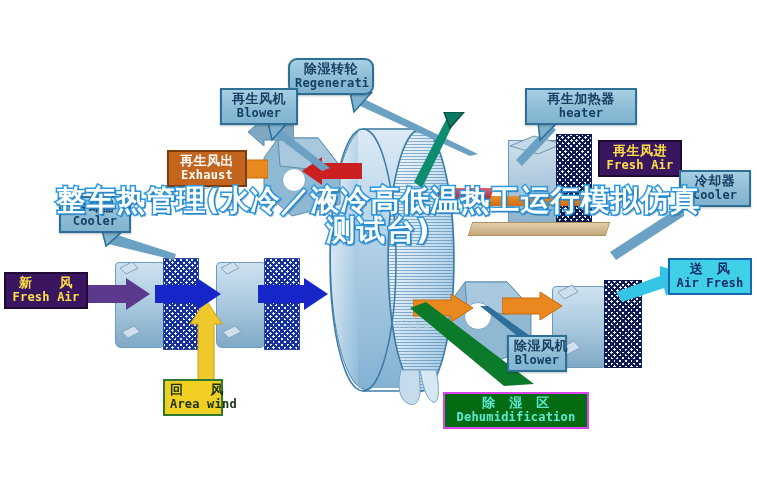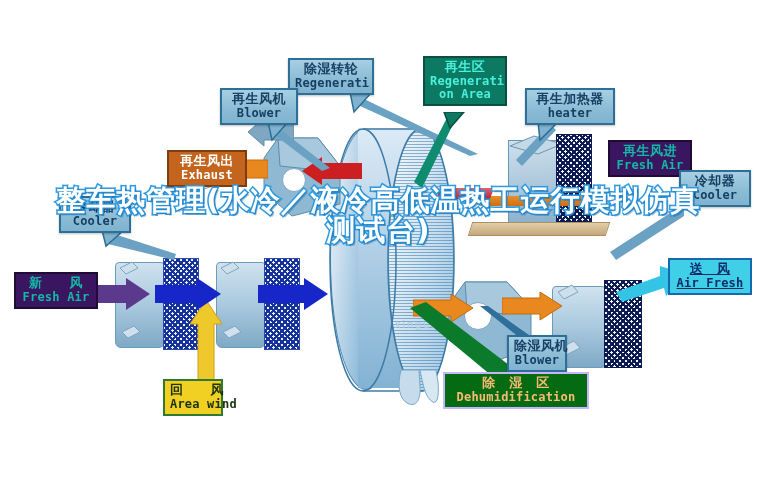--- a/index.html
+++ b/index.html
@@ -60,41 +60,40 @@
   
   .lbl-orange {
     background: #c3651f;
     border: 2px solid #7d3d0c;
     color: #ffffff;
   }
   
   .lbl-purple {
     background: #3a1560;
     border: 2px solid #1f0b36;
-    color: #14b8a6;
-    margin-left: 10px;
+    color: #fde047;
   }
   
   .lbl-yellow {
     background: #f2cf23;
     border: 2px solid #2f7a33;
     color: #17330f;
   }
   
   .lbl-dgreen {
     background: #046b12;
-    border: 2px solid #c4b5fd;
-    color: #fdba74;
+    border: 2px solid #d946ef;
+    color: #5eead4;
+    margin-top: 20px;
   }
   
   .lbl-cyan {
     background: #3fd0e8;
     border: 2px solid #1668b0;
     color: #132a6b;
-    text-decoration: underline;
   }
 
   
   .tail {
     position: absolute;
     width: 0; height: 0;
     z-index: 39;
   }
 
   
@@ -319,21 +318,21 @@
   </svg>
 
   <svg class="arrow-cyan" style="left:616px; top:262px; width:72px; height:42px; z-index:32;" viewBox="0 0 72 42">
     <path d="M0 30 L44 14 L44 4 L70 12 L50 34 L48 26 L6 40 Z" fill="#34c5e6"></path>
   </svg>
 
   <svg class="piece" style="left:408px; top:300px; width:130px; height:90px; z-index:33;" viewBox="0 0 130 90">
     <path d="M2 8 L18 2 L126 84 L96 86 Z" fill="#0b7a2b"></path>
   </svg>
 
-  <div class="label lbl-blue" style="left:288px; top:58px; width:86px;">
+  <div class="label lbl-blue" style="left:288px; top:58px; width:86px;border-radius:9px;">
     <span class="cn">除湿转轮</span>
     <span class="en">Regenerati</span>
   </div>
   <svg class="tail" style="left:348px; top:92px; width:30px; height:22px; z-index:39;" viewBox="0 0 30 22">
     <path d="M2 0 L24 0 L6 20 Z" fill="#7fb3cf" stroke="#2d6f96" stroke-width="1.5"></path>
   </svg>
   <svg class="leader" style="left:360px; top:96px; width:120px; height:60px; z-index:34;" viewBox="0 0 120 60">
     <path d="M2 2 L118 58 L110 60 L0 10 Z" fill="#6ba2c4"></path>
   </svg>
 
@@ -341,33 +340,28 @@
     <span class="cn">再生风机</span>
     <span class="en">Blower</span>
   </div>
   <svg class="tail" style="left:266px; top:122px; width:28px; height:20px; z-index:39;" viewBox="0 0 28 20">
     <path d="M2 0 L22 0 L6 18 Z" fill="#7fb3cf" stroke="#2d6f96" stroke-width="1.5"></path>
   </svg>
   <svg class="leader" style="left:276px; top:124px; width:56px; height:48px; z-index:34;" viewBox="0 0 56 48">
     <path d="M0 2 L54 44 L46 47 L0 12 Z" fill="#6ba2c4"></path>
   </svg>
 
-  <div class="label lbl-teal" style="left:423px; top:56px; width:84px;">
-    <span class="cn">再生区</span>
-    <span class="en">Regenerati</span>
-    <span class="en">on Area</span>
-  </div>
   <svg class="tail" style="left:442px; top:112px; width:26px; height:18px; z-index:39;" viewBox="0 0 26 18">
     <path d="M2 0 L22 0 L8 16 Z" fill="#0c7a62" stroke="#0a4f41" stroke-width="1.5"></path>
   </svg>
   <svg class="leader" style="left:414px; top:112px; width:44px; height:78px; z-index:34;" viewBox="0 0 44 78">
     <path d="M36 0 L44 2 L8 76 L0 70 Z" fill="#0f8c70"></path>
   </svg>
 
-  <div class="label lbl-blue" style="left:525px; top:88px; width:90px;">
+  <div class="label lbl-blue" style="left:525px; top:88px; width:112px;">
     <span class="cn">再生加热器</span>
     <span class="en">heater</span>
   </div>
   <svg class="tail" style="left:534px; top:122px; width:28px; height:20px; z-index:39;" viewBox="0 0 28 20">
     <path d="M4 0 L24 0 L6 18 Z" fill="#7fb3cf" stroke="#2d6f96" stroke-width="1.5"></path>
   </svg>
   <svg class="leader" style="left:516px; top:124px; width:40px; height:44px; z-index:34;" viewBox="0 0 40 44">
     <path d="M34 0 L40 6 L6 42 L0 36 Z" fill="#6ba2c4"></path>
   </svg>
 

